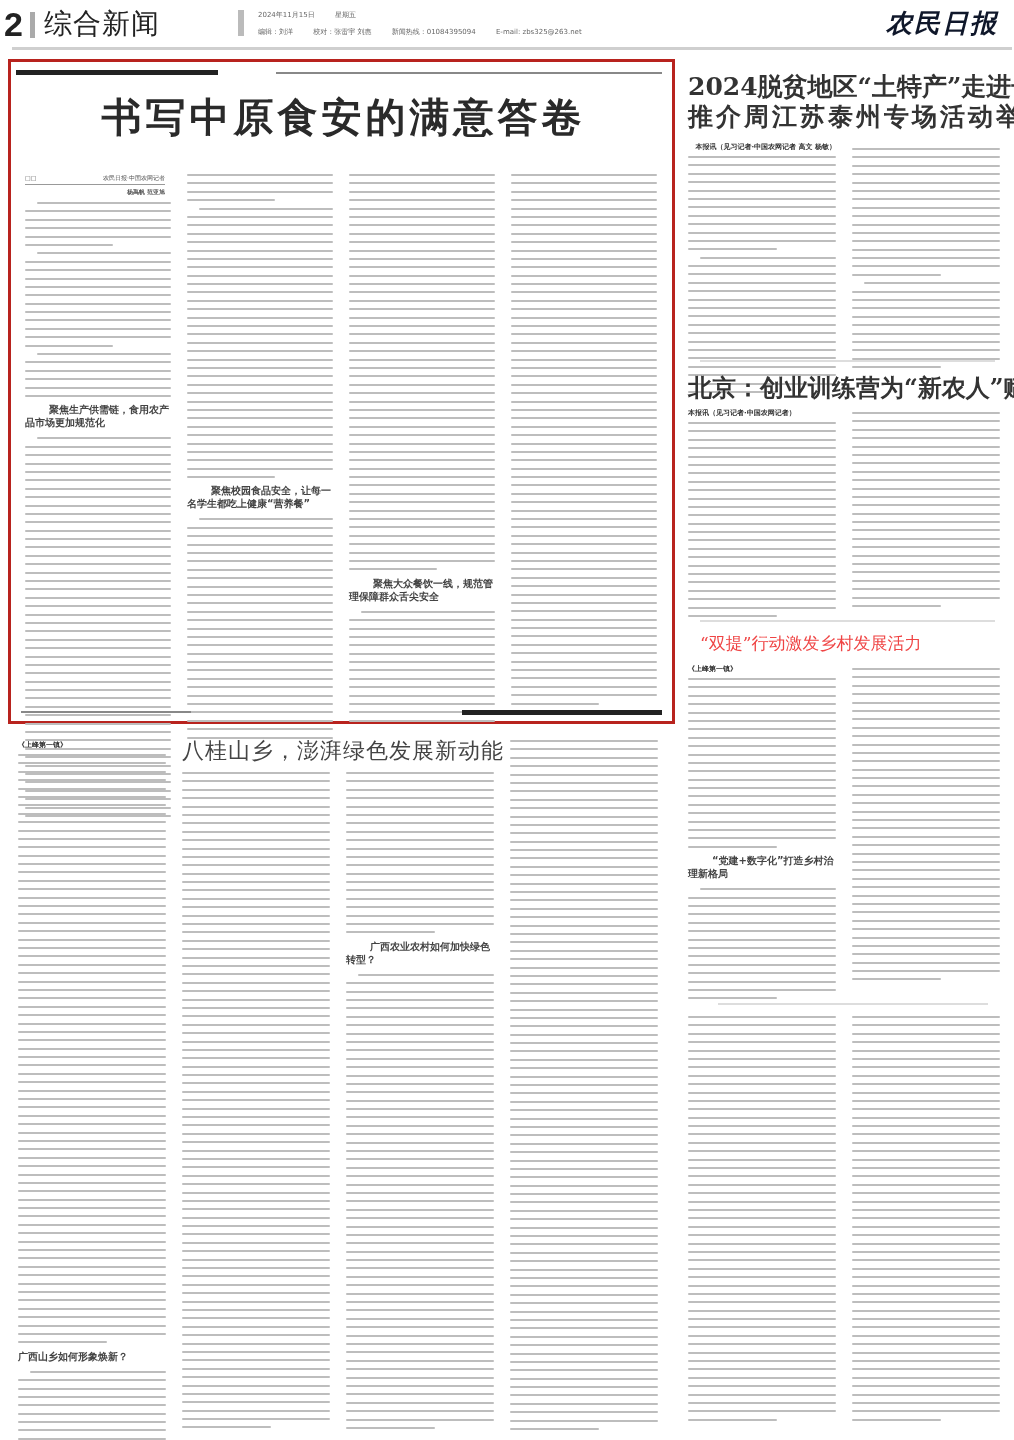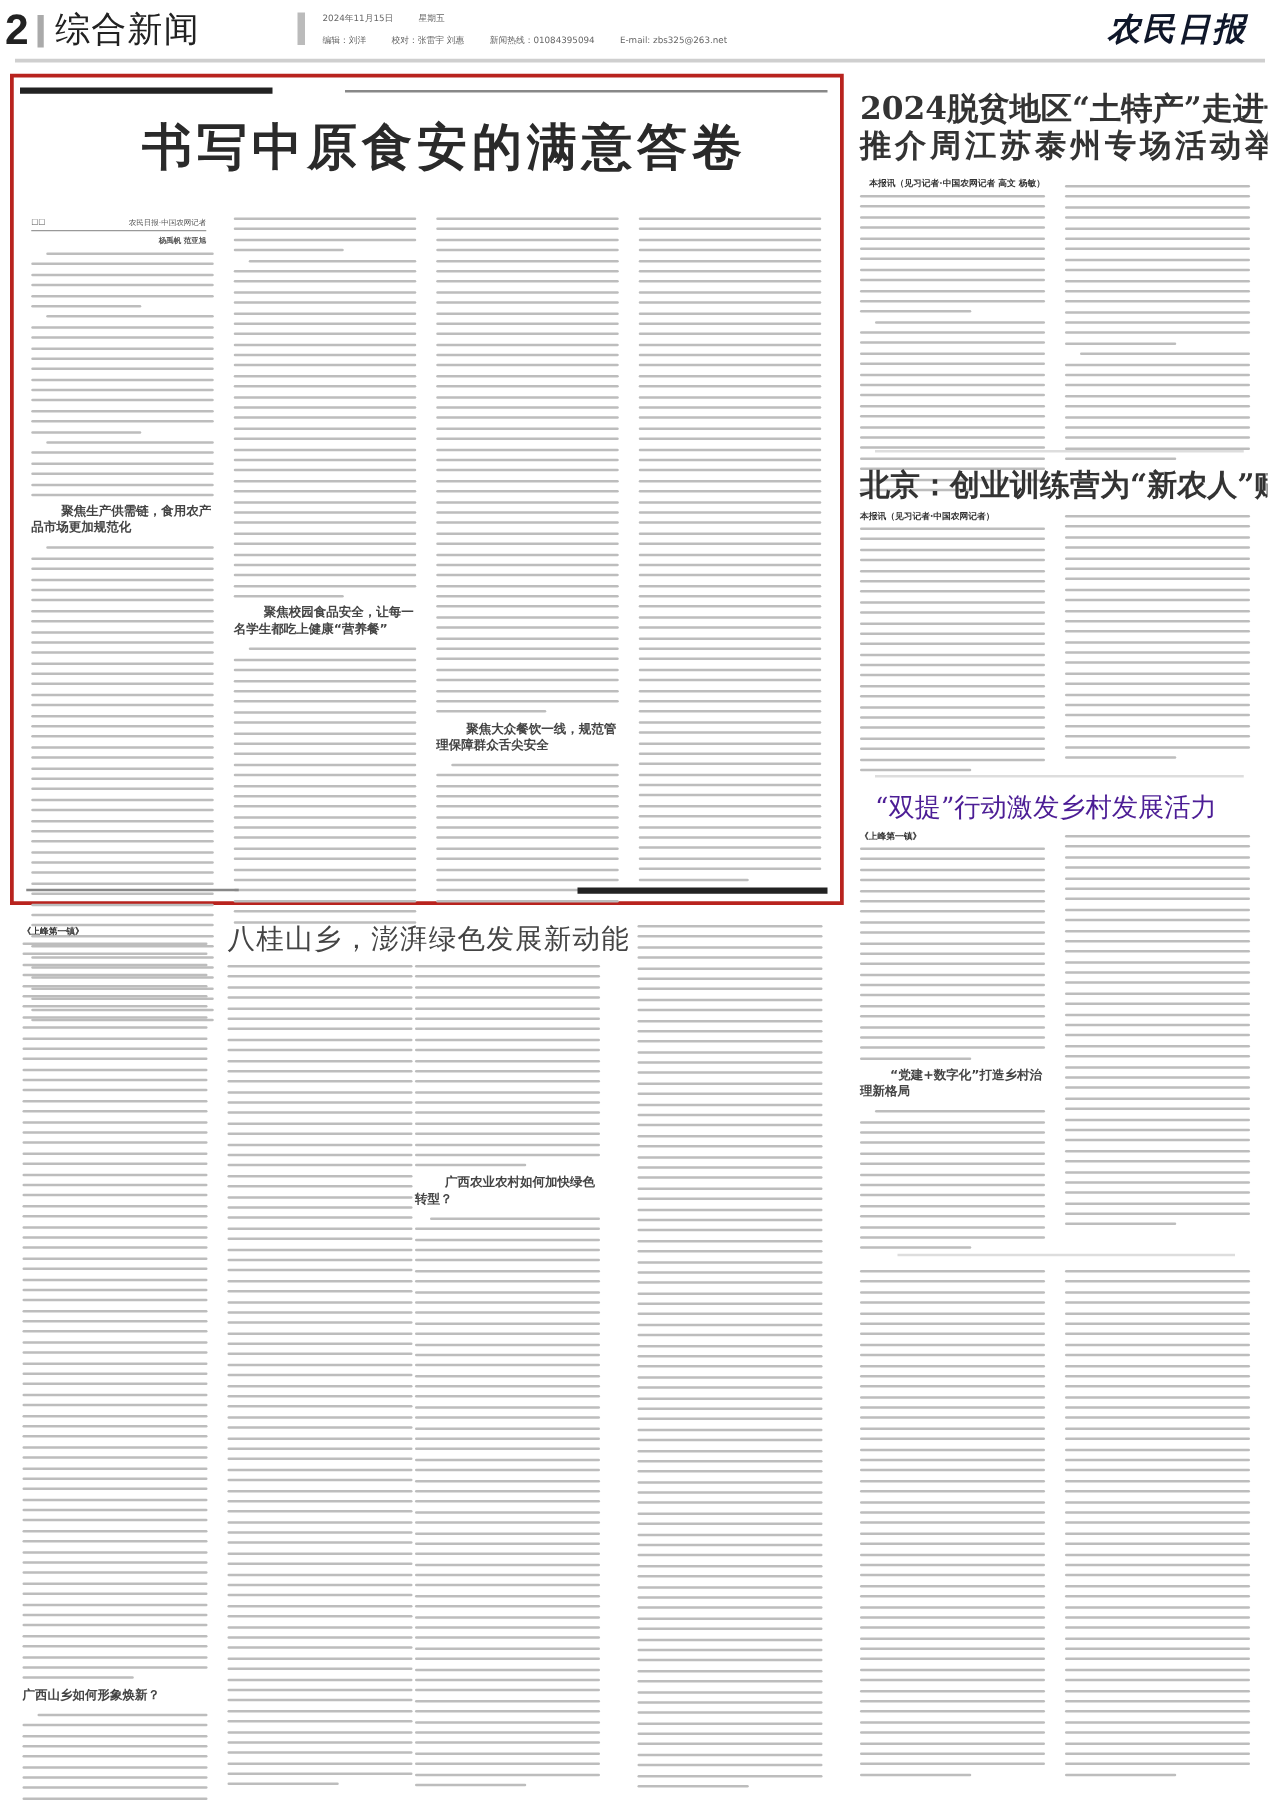--- a/index.html
+++ b/index.html
@@ -18,21 +18,21 @@
   .meta-line span { margin-right: 18px; }
   .paper-logo { position: absolute; right: 16px; top: 6px; font-family: "DejaVu Serif", serif; font-style: italic; font-weight: bold; font-size: 26px; color: #0f172a; letter-spacing: 2px; }
   .masthead-rule { position: absolute; left: 12px; top: 47px; width: 1000px; height: 3px; background: #cfcfcf; }
 
   
   .main-article { position: absolute; left: 8px; top: 59px; width: 667px; height: 665px; border: 3px solid #b8231e; }
   .thick-bar-tl { position: absolute; left: 5px; top: 8px; width: 202px; height: 5px; background: #222; }
   .thin-line-tr { position: absolute; left: 265px; top: 10px; width: 386px; height: 2px; background: #888; }
   .thick-bar-br { position: absolute; right: 10px; bottom: 6px; width: 200px; height: 5px; background: #222; }
   .thin-line-bl { position: absolute; left: 10px; bottom: 8px; width: 170px; height: 2px; background: #888; }
-  .main-title { position: absolute; left: 16px; top: 28px; width: 657px; text-align: center; font-family: "DejaVu Serif", serif; font-weight: bold; font-size: 40px; letter-spacing: 4px; color: #2a2a2a; }
+  .main-title { position: absolute; left: 4px; top: 28px; width: 657px; text-align: center; font-family: "DejaVu Serif", serif; font-weight: bold; font-size: 40px; letter-spacing: 4px; color: #2a2a2a; }
   .main-subtitle { position: absolute; left: 0; top: 80px; width: 657px; text-align: center; font-family: "DejaVu Serif", serif; font-size: 19px; color: #555; letter-spacing: 2px; }
   .byline { position: absolute; left: 14px; top: 112px; width: 140px; font-size: 6px; color: #555; }
   .byline .row1 { display: flex; justify-content: space-between; border-bottom: 1px solid #999; padding-bottom: 1px; }
   .byline .row2 { text-align: right; font-weight: bold; margin-top: 3px; }
 
   .col { position: absolute; }
   .txt-line { height: 2px; background: #bdbdbd; margin-bottom: 6.4px; border-radius: 1px; }
   .txt-line.indent { margin-left: 12px; }
   .txt-line.short { width: 60%; }
   .sub-head { font-weight: bold; font-size: 10px; color: #444; line-height: 13px; margin: 6px 0 8px 0; }
@@ -474,21 +474,21 @@
     <div class="txt-line"></div>
     <div class="txt-line"></div>
     <div class="txt-line"></div>
     <div class="txt-line"></div>
     <div class="txt-line"></div>
     <div class="txt-line"></div>
     <div class="txt-line short"></div>
 </div>
 <div class="rule" style="left:700px; top:620px; width:295px;"></div>
 
-<div class="headline-right" style="left:700px; top:632px; font-size:21px; font-weight:normal; color:#4c1d95;">“双提”行动激发乡村发展活力</div>
+<div class="headline-right" style="left:700px; top:632px; font-size:17px; font-weight:normal; color:#ef4444;">“双提”行动激发乡村发展活力</div>
 <div class="col" style="left:688px; top:664px; width:148px;">
   <div class="lead-tag" style="margin-bottom:4px;">《上峰第一镇》</div>
   <div class="txt-line"></div>
     <div class="txt-line"></div>
     <div class="txt-line"></div>
     <div class="txt-line"></div>
     <div class="txt-line"></div>
     <div class="txt-line"></div>
     <div class="txt-line"></div>
     <div class="txt-line"></div>
@@ -827,21 +827,21 @@
     <div class="txt-line"></div>
     <div class="txt-line"></div>
     <div class="txt-line"></div>
     <div class="txt-line"></div>
     <div class="txt-line"></div>
     <div class="txt-line"></div>
     <div class="txt-line"></div>
     <div class="txt-line short"></div>
 </div>
 
-<div class="col" style="left:332px; top:772px; width:148px;">
+<div class="col" style="left:346px; top:772px; width:148px;">
   <div class="txt-line"></div>
     <div class="txt-line"></div>
     <div class="txt-line"></div>
     <div class="txt-line"></div>
     <div class="txt-line"></div>
     <div class="txt-line"></div>
     <div class="txt-line"></div>
     <div class="txt-line"></div>
     <div class="txt-line"></div>
     <div class="txt-line"></div>

